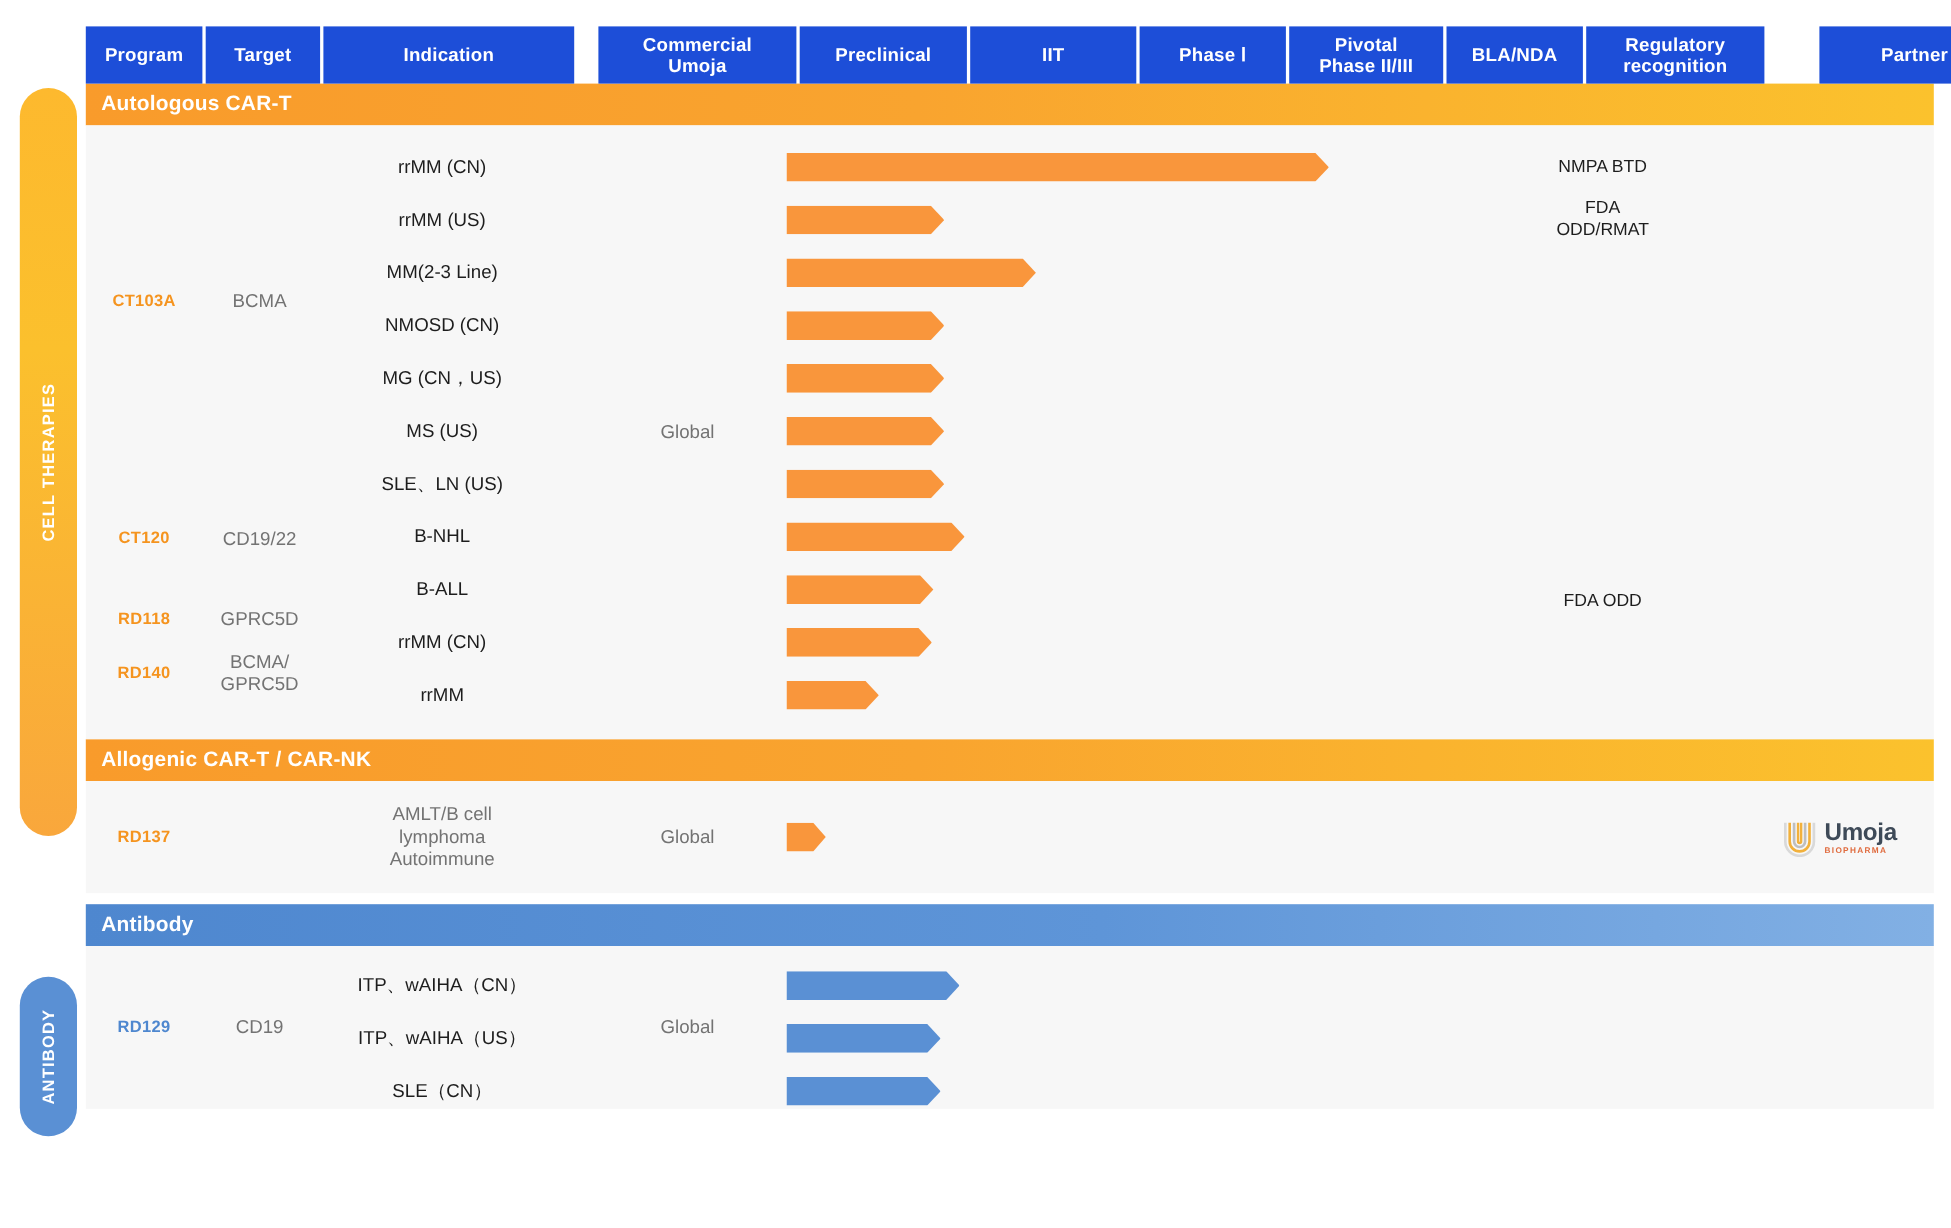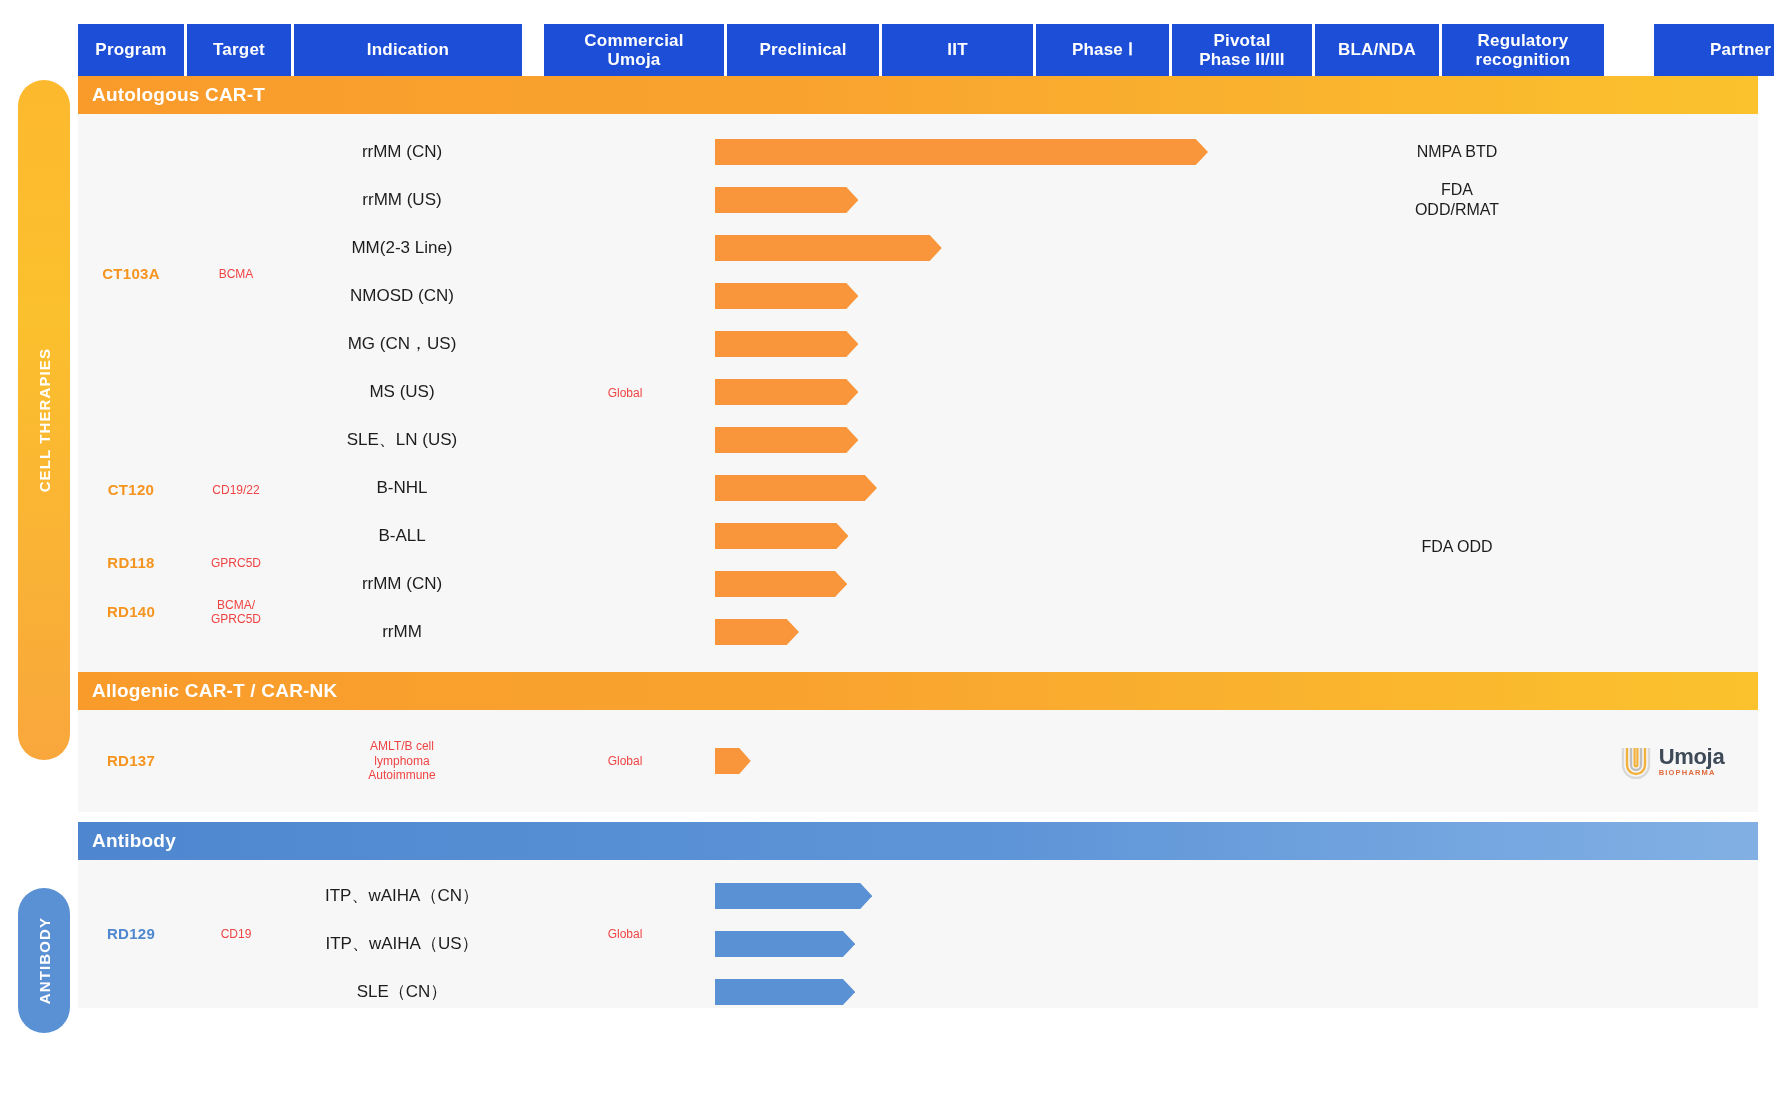--- a/index.html
+++ b/index.html
@@ -106,22 +106,22 @@
     background: #F7F7F7;
     display: flex;
   }
   .colwrap { position: relative; }
 
   .label-center {
     display: flex;
     align-items: center;
     justify-content: center;
     text-align: center;
-    font-size: 12px;
-    color: #ef4444;
+    font-size: 17px;
+    color: #737373;
     line-height: 1.2;
   }
   .prog {
     font-weight: bold;
     font-size: 15px;
     letter-spacing: .3px;
   }
   .prog-orange { color: #F5941F; }
   .prog-blue   { color: #4E87CF; }
 

